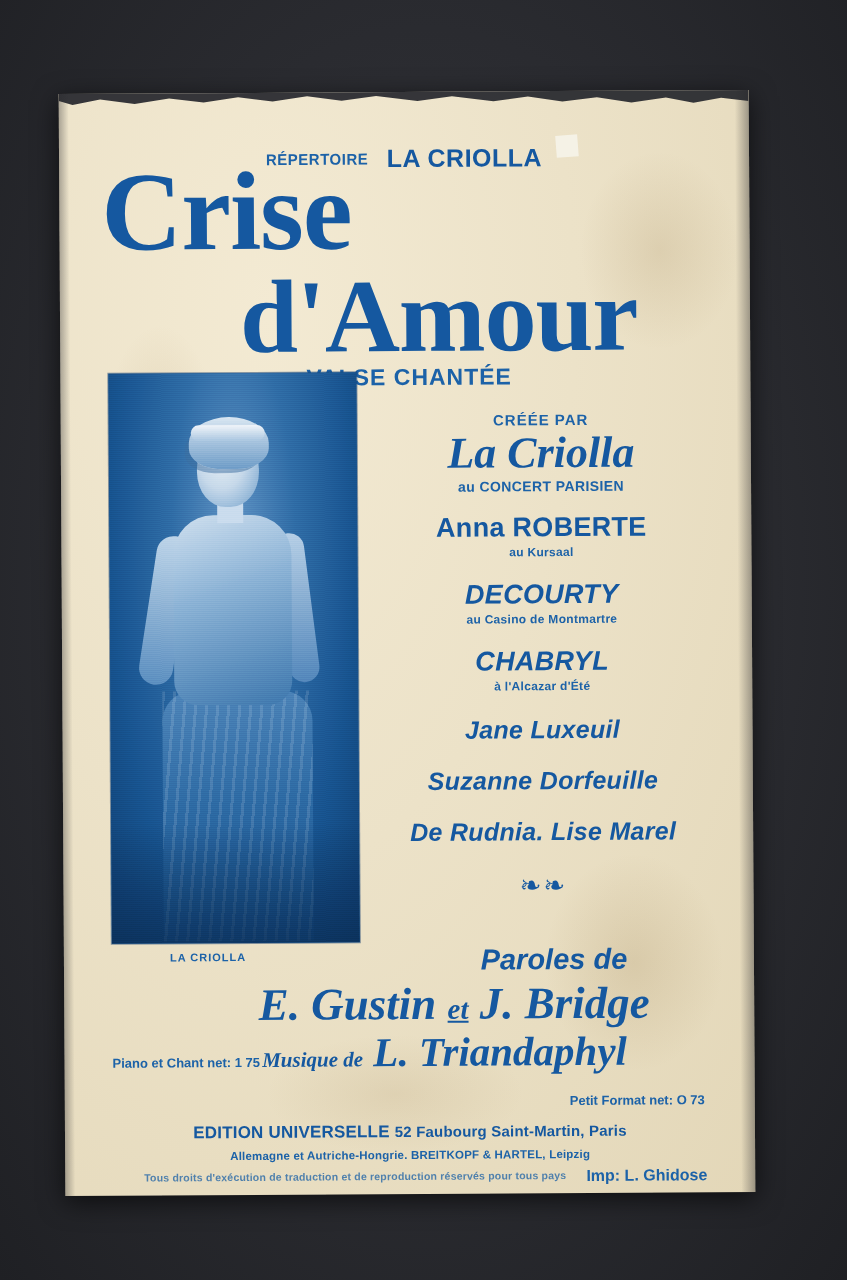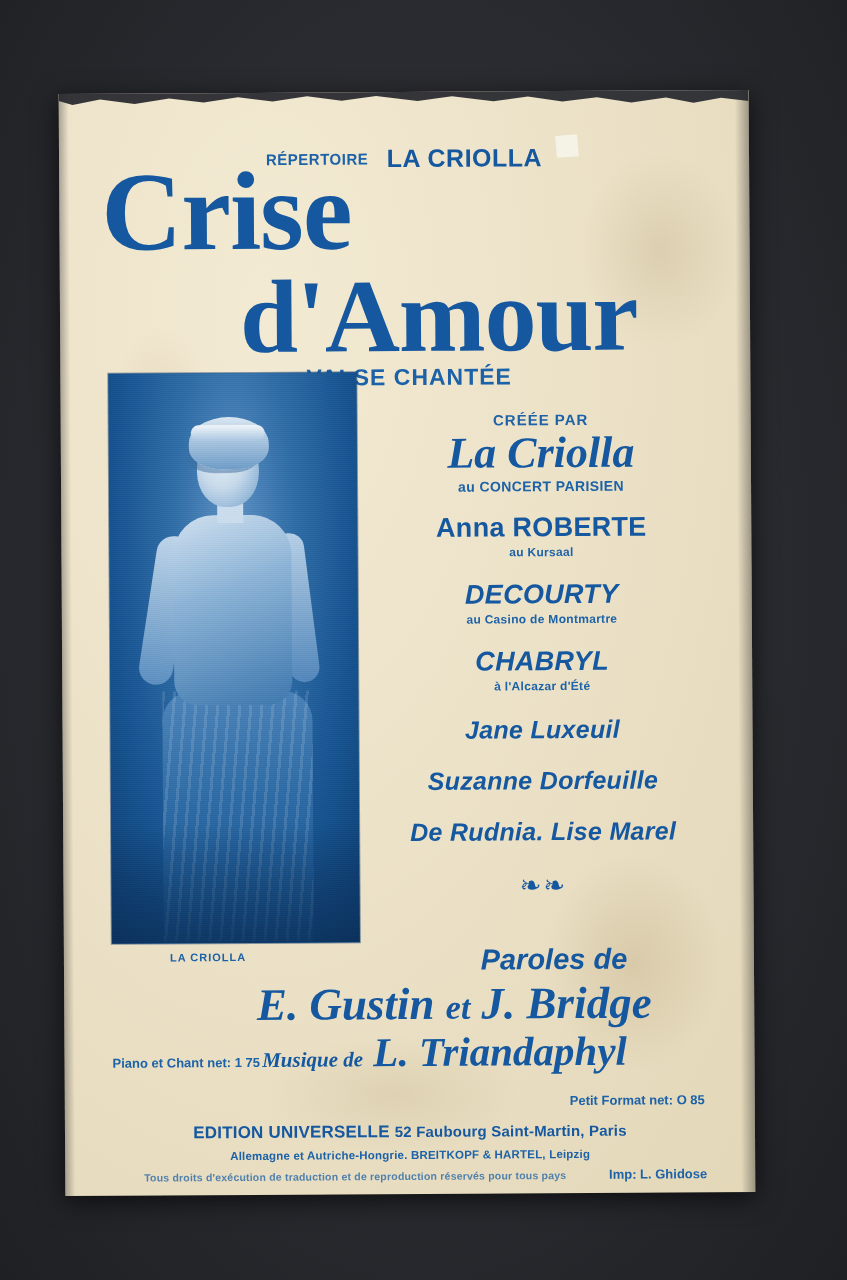--- a/index.html
+++ b/index.html
@@ -186,21 +186,21 @@
   
   .paroles{
     position:absolute;left:300px;top:852px;width:380px;text-align:center;
     font-style:italic;font-weight:bold;font-size:29px;color:#1558a0;
   }
   .authors{
     position:absolute;left:110px;top:886px;width:560px;text-align:center;
     font-family:"Liberation Serif", serif;
     font-style:italic;font-weight:bold;font-size:45px;color:#1558a0;
   }
-  .authors .small{font-size:34px;font-style:italic;}
+  .authors .small{font-size:29px;font-style:italic;text-decoration:underline;}
   .musique{
     position:absolute;left:80px;top:936px;width:600px;text-align:center;
     font-family:"Liberation Serif", serif;
     font-style:italic;font-weight:bold;font-size:41px;color:#1558a0;
   }
   .musique .lab{font-size:21px;}
 
   
   .price-left{
     position:absolute;left:48px;top:962px;font-size:13px;font-weight:bold;color:#1c62a8;
@@ -216,21 +216,21 @@
   .foreign{
     position:absolute;left:0;right:0;top:1057px;text-align:center;
     font-size:11.5px;font-weight:bold;color:#1c62a8;letter-spacing:.2px;
   }
   .rights{
     position:absolute;left:30px;top:1078px;width:520px;text-align:center;
     font-size:10.5px;font-weight:bold;color:#2a6aa8;opacity:.8;letter-spacing:.2px;
   }
   .printer{
     position:absolute;right:48px;top:1076px;
-    font-size:13px;font-weight:bold;color:#1c62a8;
+    font-size:16px;font-weight:bold;color:#1c62a8;
   }
 </style>
 </head>
 <body>
 
 <div class="backdrop"></div>
 
 <div class="sheet">
 
   <div class="stain s1"></div>
@@ -294,21 +294,21 @@
       <span>E. Gustin</span>
       <span class="small">et</span>
       <span>J. Bridge</span>
     </div>
     <div class="musique">
       <span class="lab">Musique  de</span>
       <span>L. Triandaphyl</span>
     </div>
 
     <div class="price-left">Piano et Chant net: 1 75</div>
-    <div class="price-right">Petit Format net: O 85</div>
+    <div class="price-right">Petit Format net: O 73</div>
 
     <div class="publisher">
       <span>EDITION UNIVERSELLE</span>
       <span class="thin">52 Faubourg Saint-Martin, Paris</span>
     </div>
     <div class="foreign">Allemagne et Autriche-Hongrie. BREITKOPF &amp; HARTEL, Leipzig</div>
     <div class="rights">Tous droits d'exécution de traduction et de reproduction réservés pour tous pays</div>
     <div class="printer">Imp: L. Ghidose</div>
 
   </div>

